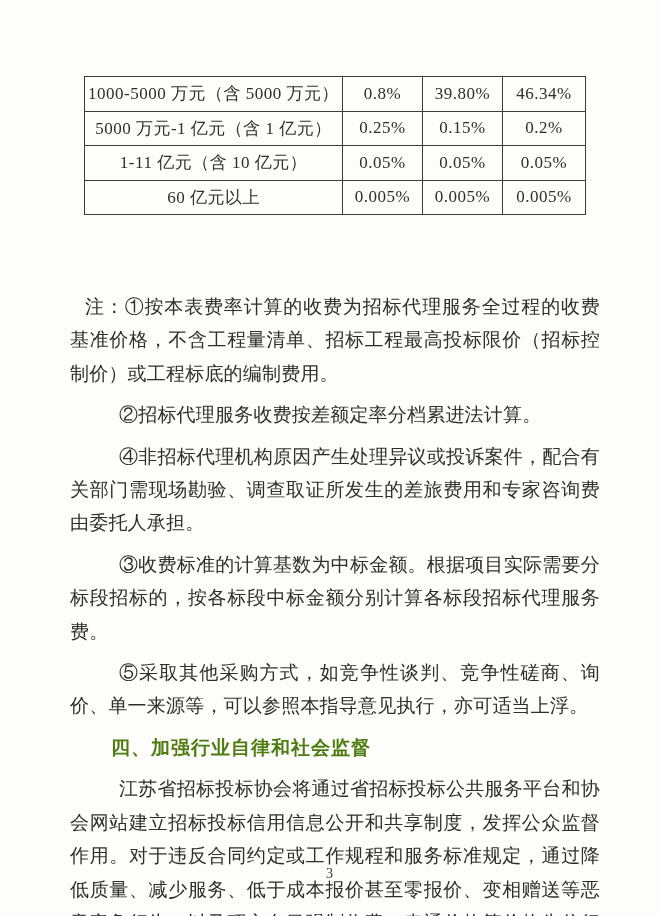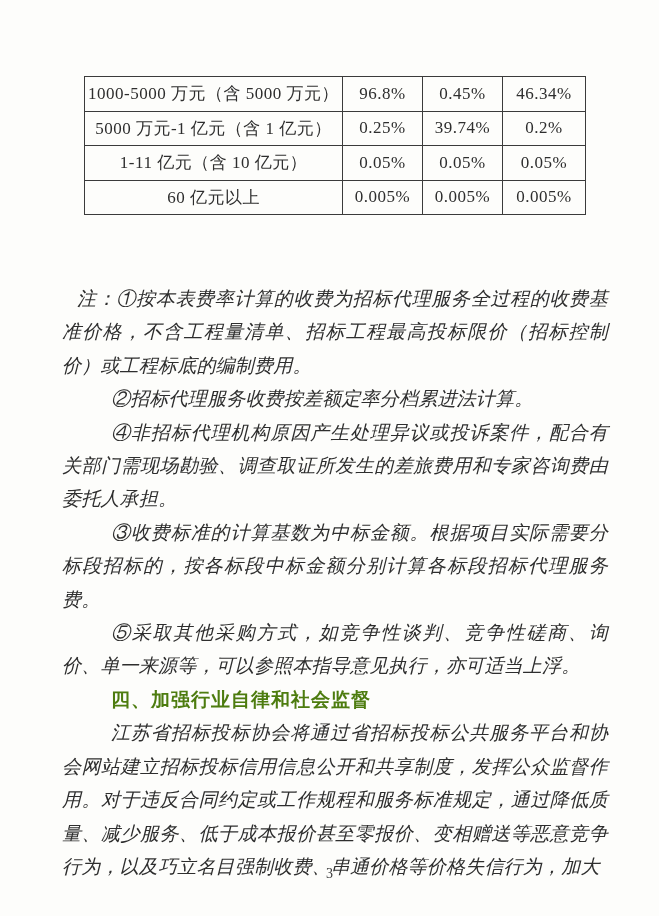--- a/index.html
+++ b/index.html
@@ -47,23 +47,22 @@
     position: absolute;
     left: 62px;
     top: 282px;
     width: 546px;
     font-size: 19px;
     line-height: 33.4px;
     text-align: justify;
     letter-spacing: 0.2px;
   }
   .body-text p {
-    margin: 0;
+    margin: 8px;
     padding: 0;
-    font-style: italic;
   }
   .note-first { text-indent: 15px; }
   .indented   { text-indent: 49px; }
   .section-heading {
     margin: 0;
     font-size: 19px;
     line-height: 33.4px;
     font-weight: bold;
     text-indent: 49px;
     font-family: "Liberation Sans", "DejaVu Sans", sans-serif;
@@ -89,28 +88,28 @@
   <table class="fee-table">
     <colgroup>
       <col class="col-tier">
         <col class="col-rate1">
         <col class="col-rate2">
         <col class="col-rate3">
     </colgroup>
     <tbody>
       <tr>
         <td>1000-5000 万元（含 5000 万元）</td>
-        <td>96.8%</td>
-        <td>0.45%</td>
+        <td>0.8%</td>
+        <td>39.80%</td>
         <td>46.34%</td>
       </tr>
       <tr>
         <td>5000 万元-1 亿元（含 1 亿元）</td>
         <td>0.25%</td>
-        <td>39.74%</td>
+        <td>0.15%</td>
         <td>0.2%</td>
       </tr>
       <tr>
         <td>1-11 亿元（含 10 亿元）</td>
         <td>0.05%</td>
         <td>0.05%</td>
         <td>0.05%</td>
       </tr>
       <tr>
         <td>60 亿元以上</td>

